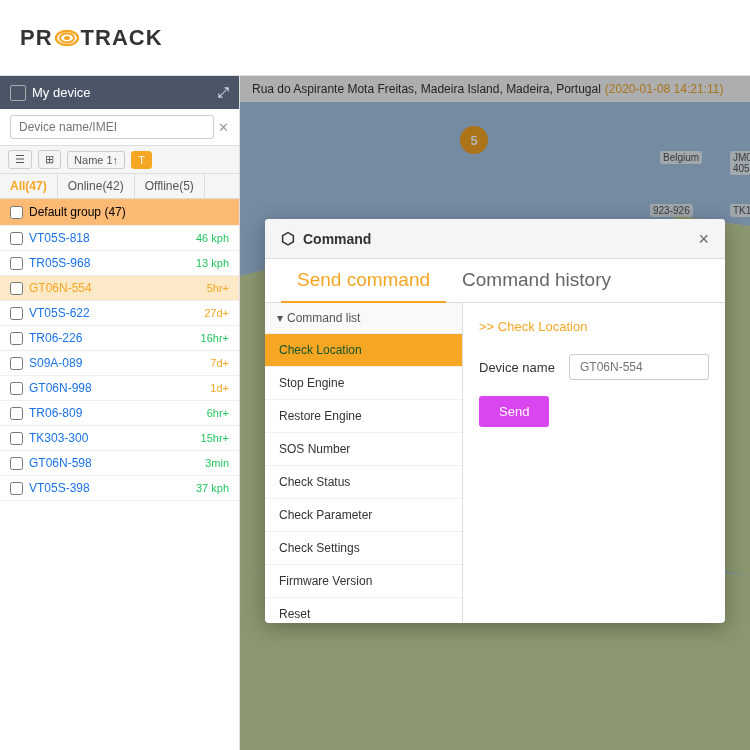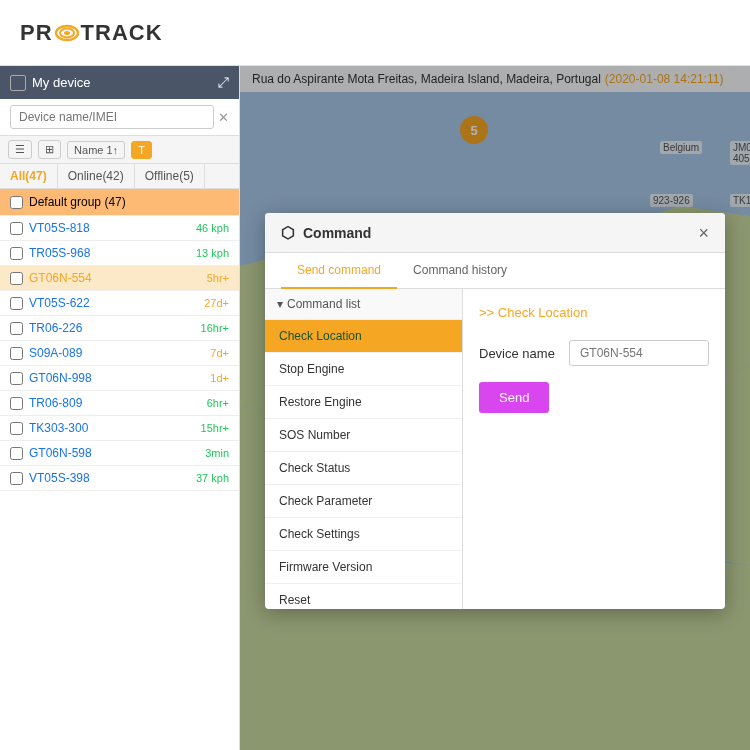--- a/index.html
+++ b/index.html
@@ -12,21 +12,21 @@
       background: #f0f0f0;
     }
 
     
     .header {
       background: #fff;
       padding: 10px 20px;
       display: flex;
       align-items: center;
       border-bottom: 1px solid #e0e0e0;
-      height: 66px;
+      height: 76px;
     }
     .logo {
       display: flex;
       align-items: center;
       gap: 2px;
     }
     .logo-text {
       font-size: 22px;
       font-weight: bold;
       color: #333;
@@ -247,21 +247,21 @@
       line-height: 1;
     }
     .modal-tabs {
       display: flex;
       border-bottom: 1px solid #ddd;
       padding: 0 16px;
     }
     .modal-tab {
       padding: 10px 16px;
       cursor: pointer;
-      font-size: 12px;
+      font-size: 19px;
       color: #666;
       border-bottom: 2px solid transparent;
       margin-bottom: -1px;
     }
     .modal-tab.active {
       color: #f5a623;
       border-bottom-color: #f5a623;
     }
     .modal-body {
       display: flex;

